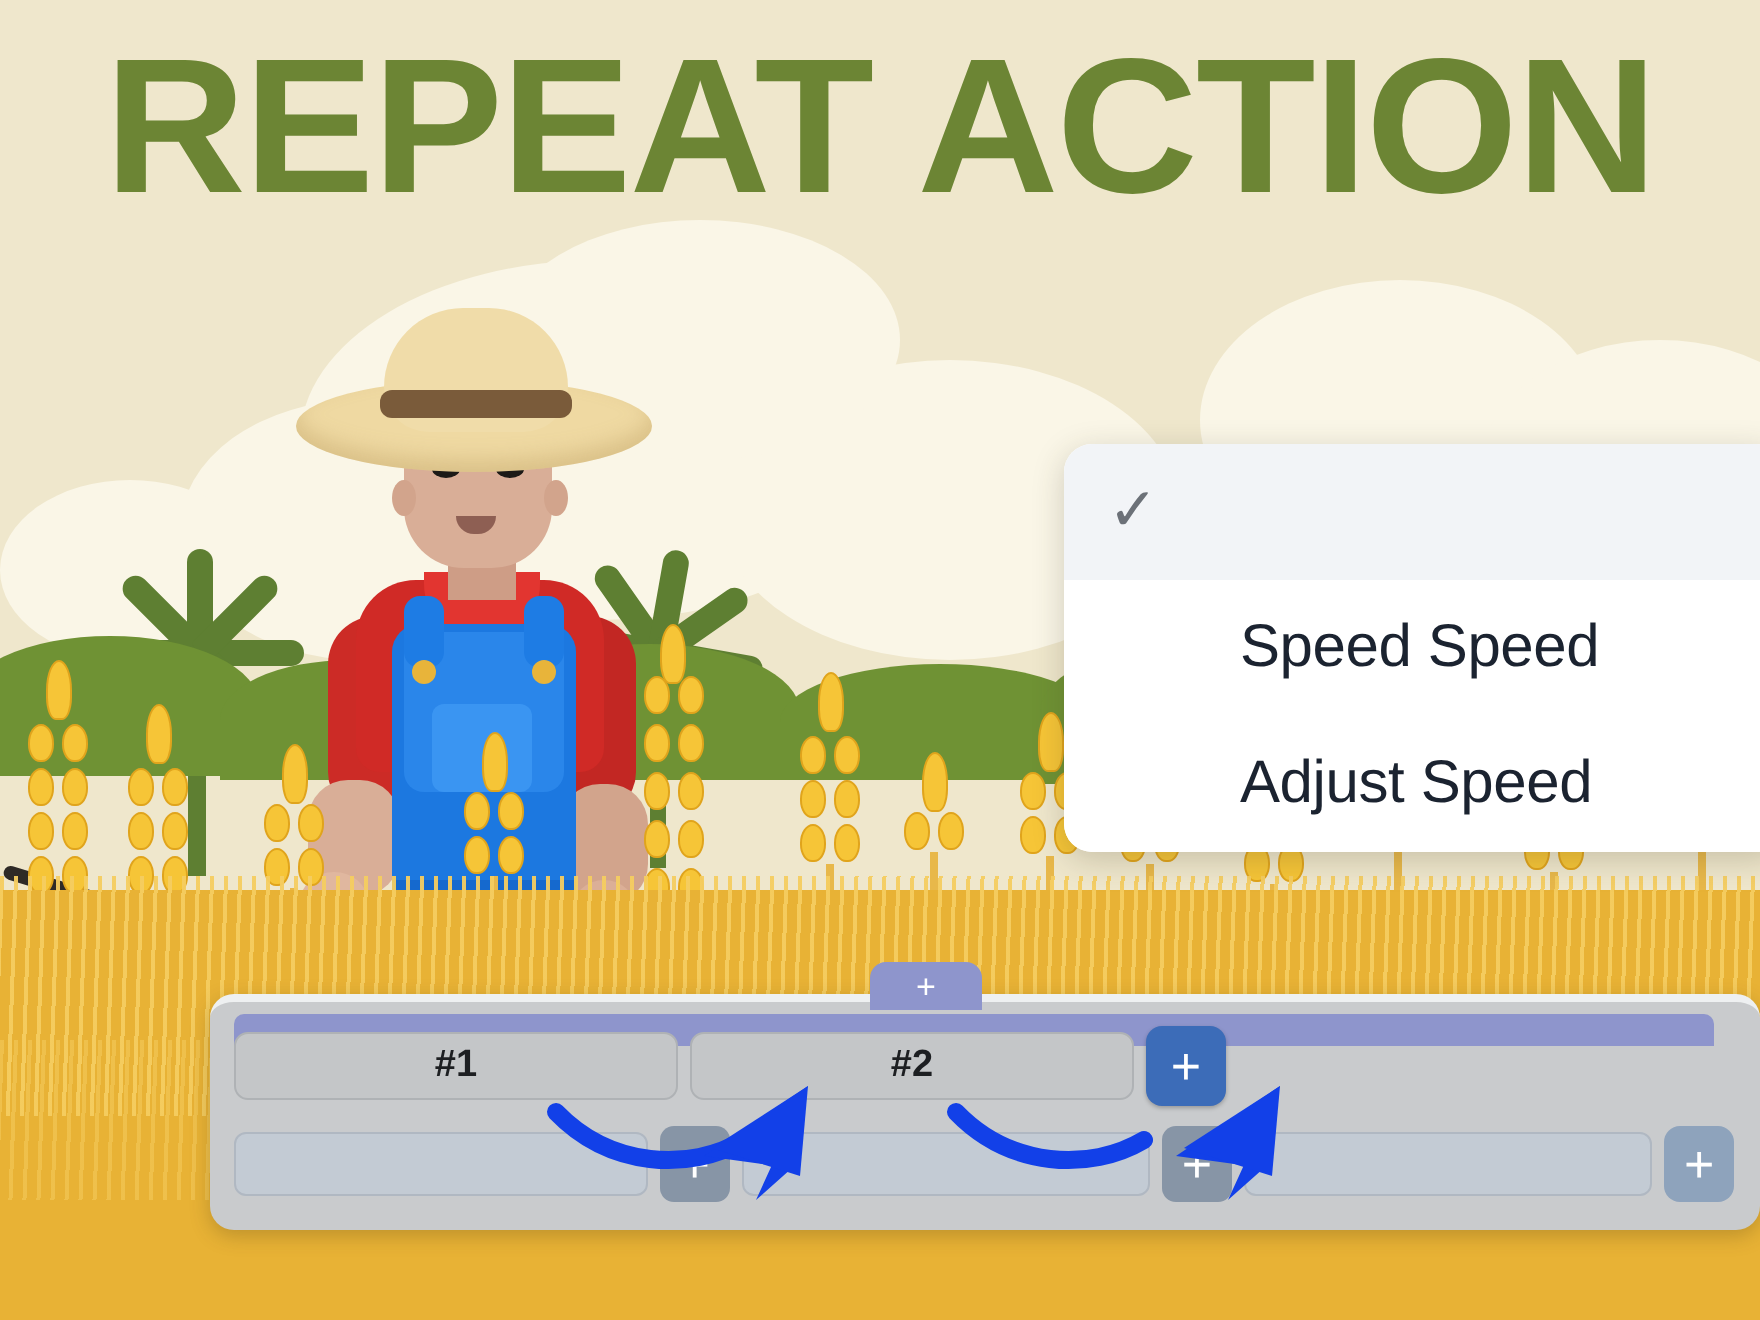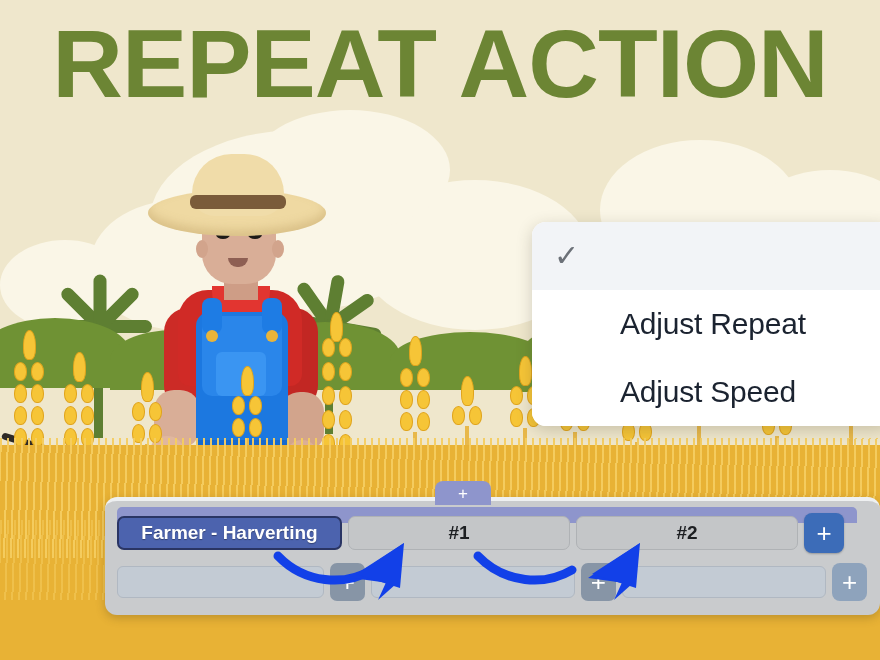--- a/index.html
+++ b/index.html
@@ -416,42 +416,39 @@
   <div class="title">REPEAT ACTION</div>
 
   <div class="menu">
 
     <div class="menu-row selected">
       <span class="menu-check">✓</span>
     </div>
 
     <div class="menu-row">
       <span class="menu-check"></span>
-      <span class="menu-label">Adjust Repeat</span>
+      <span class="menu-label">Speed Speed</span>
     </div>
 
     <div class="menu-row">
       <span class="menu-check"></span>
       <span class="menu-label">Adjust Speed</span>
     </div>
 
   </div>
 
   <div class="panel">
 
     <div class="addtab">
       <span>+</span>
     </div>
 
     <div class="trackbar"></div>
 
     <div class="row1">
-      <div class="chip active">
-        <span>Farmer - Harverting</span>
-      </div>
       <div class="chip plain">
         <span>#1</span>
       </div>
       <div class="chip plain">
         <span>#2</span>
       </div>
       <div class="plusbtn primary">
         <span>+</span>
       </div>
     </div>

